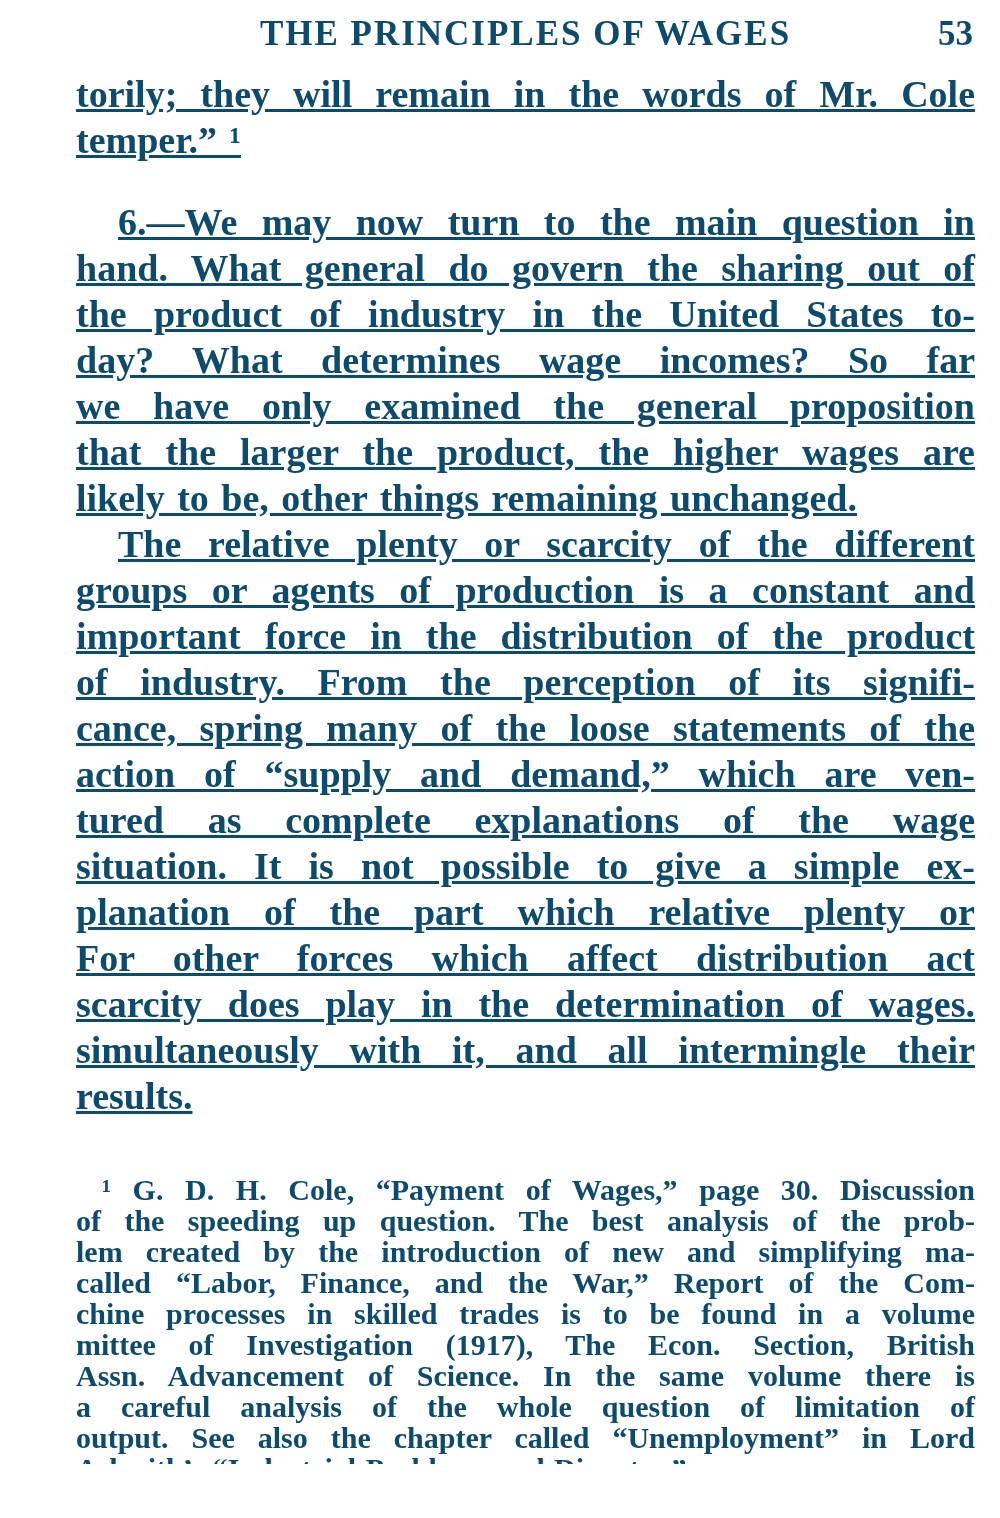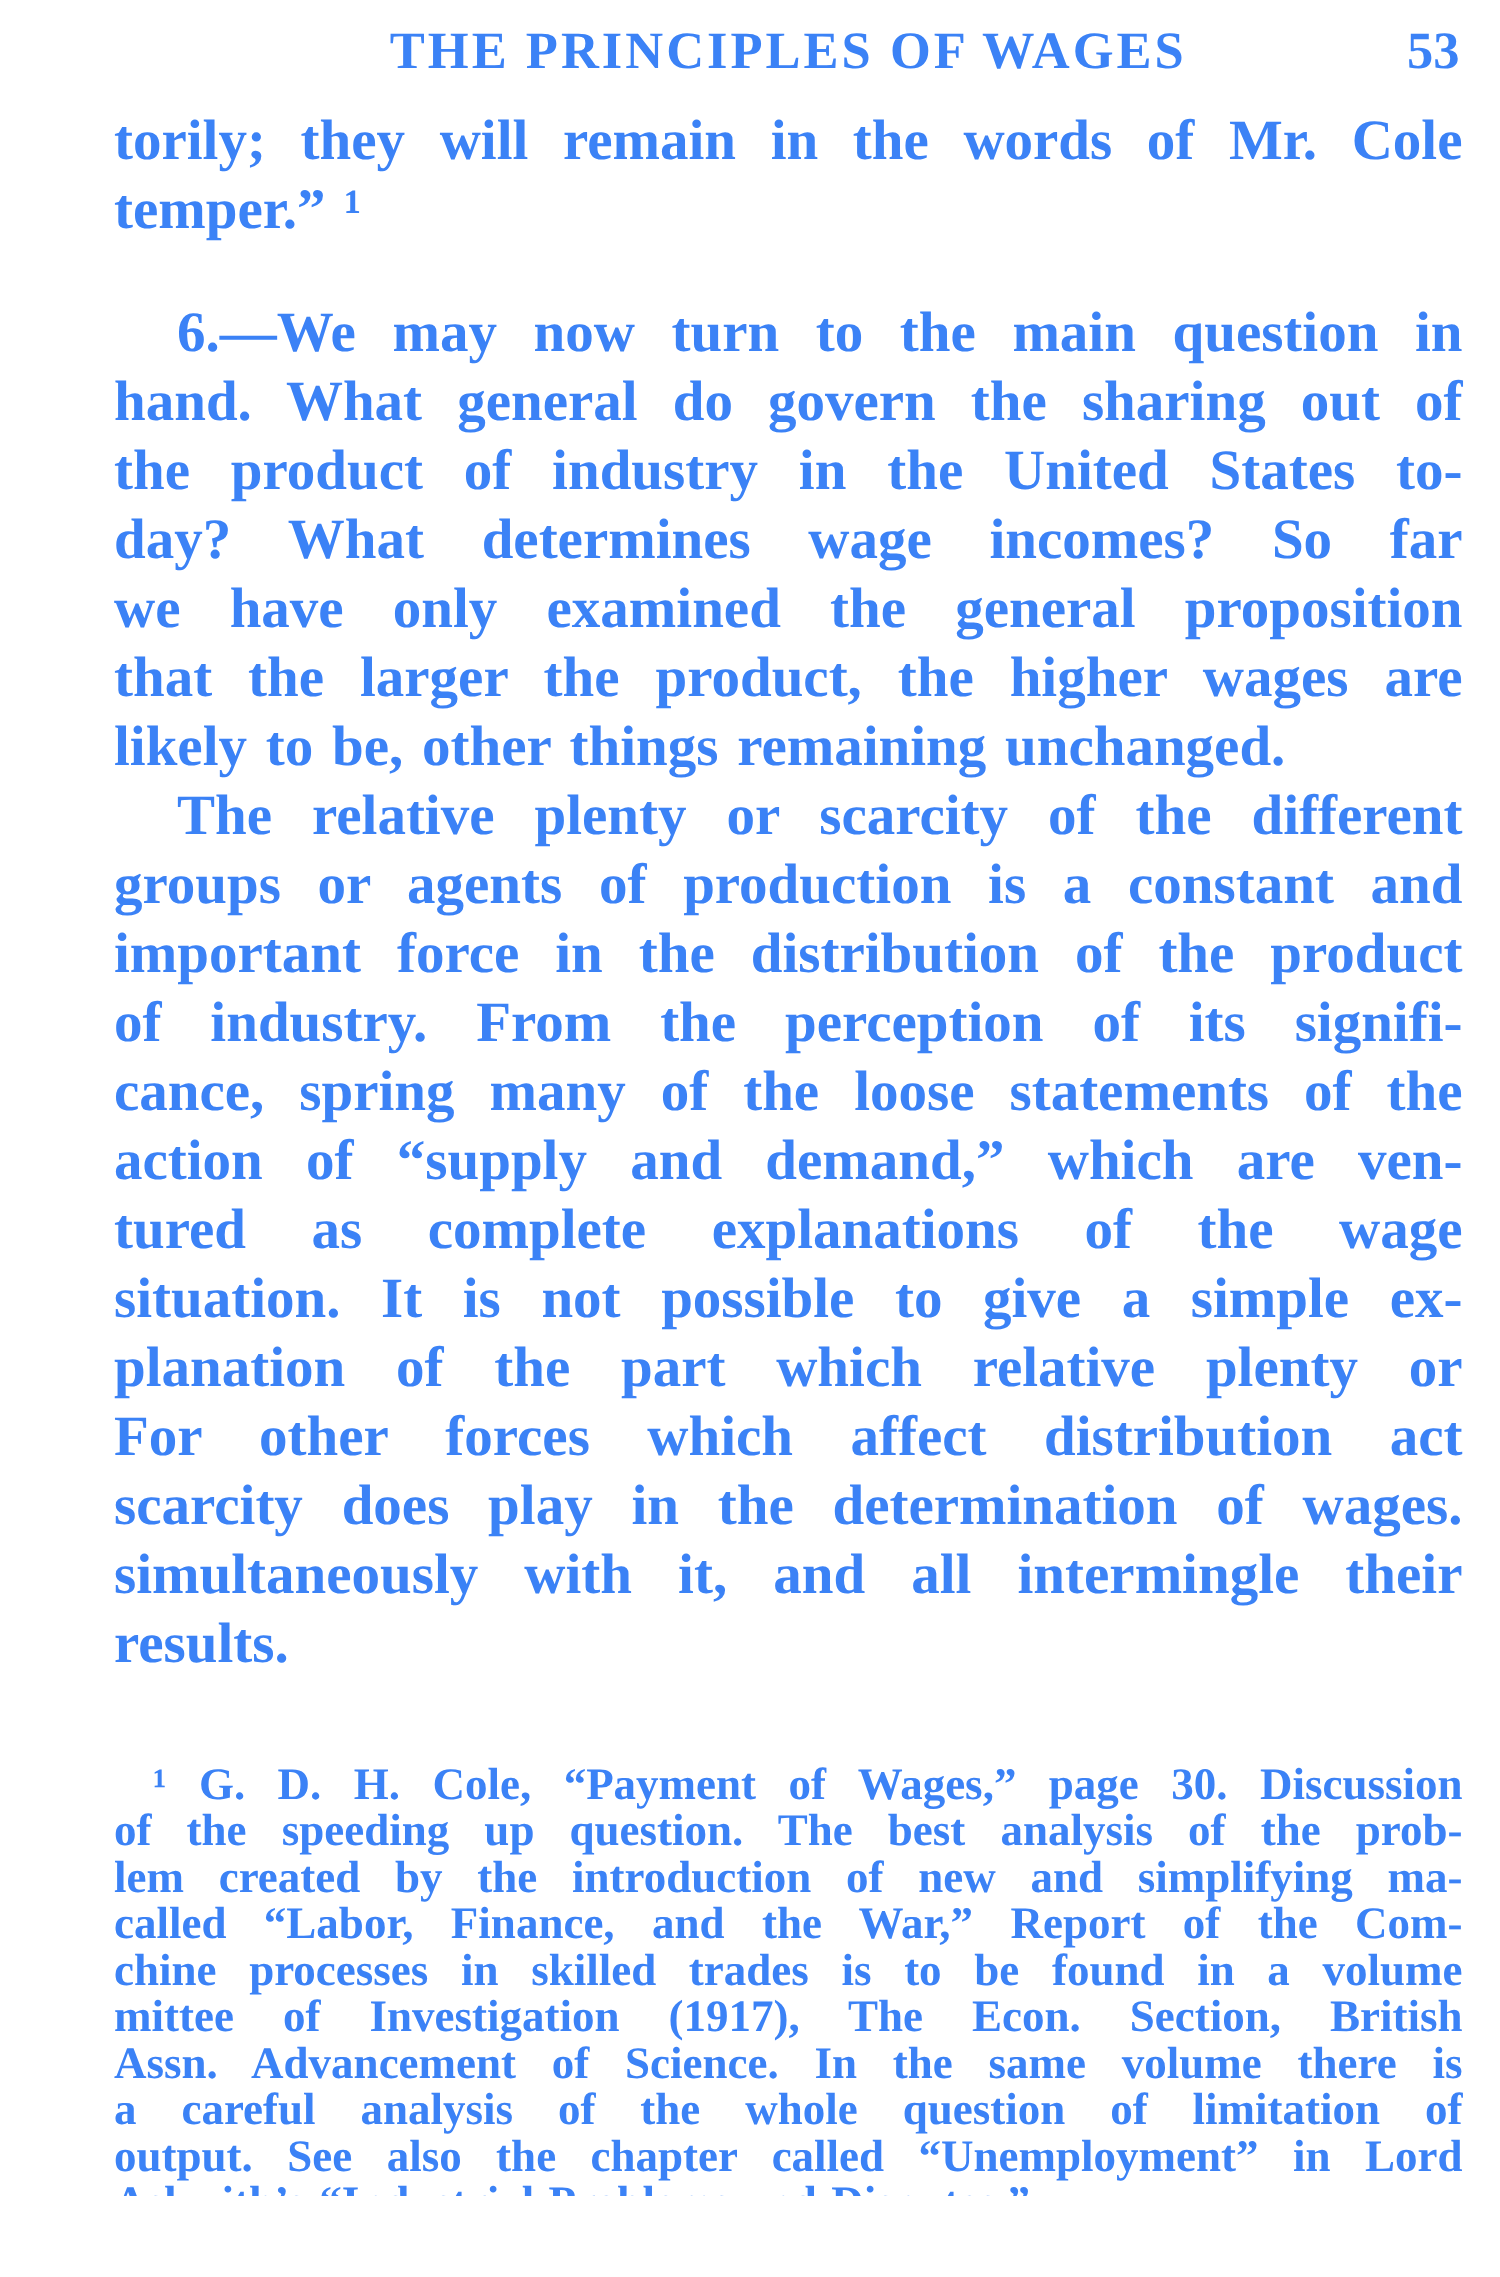--- a/index.html
+++ b/index.html
@@ -5,21 +5,21 @@
   html, body {
     margin: 0;
     padding: 0;
     background: #ffffff;
   }
   .page {
     position: relative;
     width: 1000px;
     height: 1464px;
     background: #ffffff;
-    color: #3b82f6;
+    color: #0c4a6e;
     font-family: "Liberation Serif", "DejaVu Serif", serif;
     font-weight: 700;
     overflow: hidden;
   }
 
   
   .running-head {
     position: absolute;
     top: 14px;
     left: 76px;
@@ -44,21 +44,21 @@
   
   .body-text {
     position: absolute;
     top: 71px;
     left: 76px;
     width: 899px;
     font-size: 38px;
     line-height: 46px;
     word-spacing: 3px;
   }
-  .para { margin: 0; }
+  .para { margin: 0; text-decoration: underline; }
   .para.gap-before { margin-top: 36px; }
 
   .line {
     text-align: justify;
     text-align-last: justify;
     white-space: normal;
   }
   .line.last { text-align-last: left; }
   .para.indent .line:first-child { padding-left: 42px; }
 

